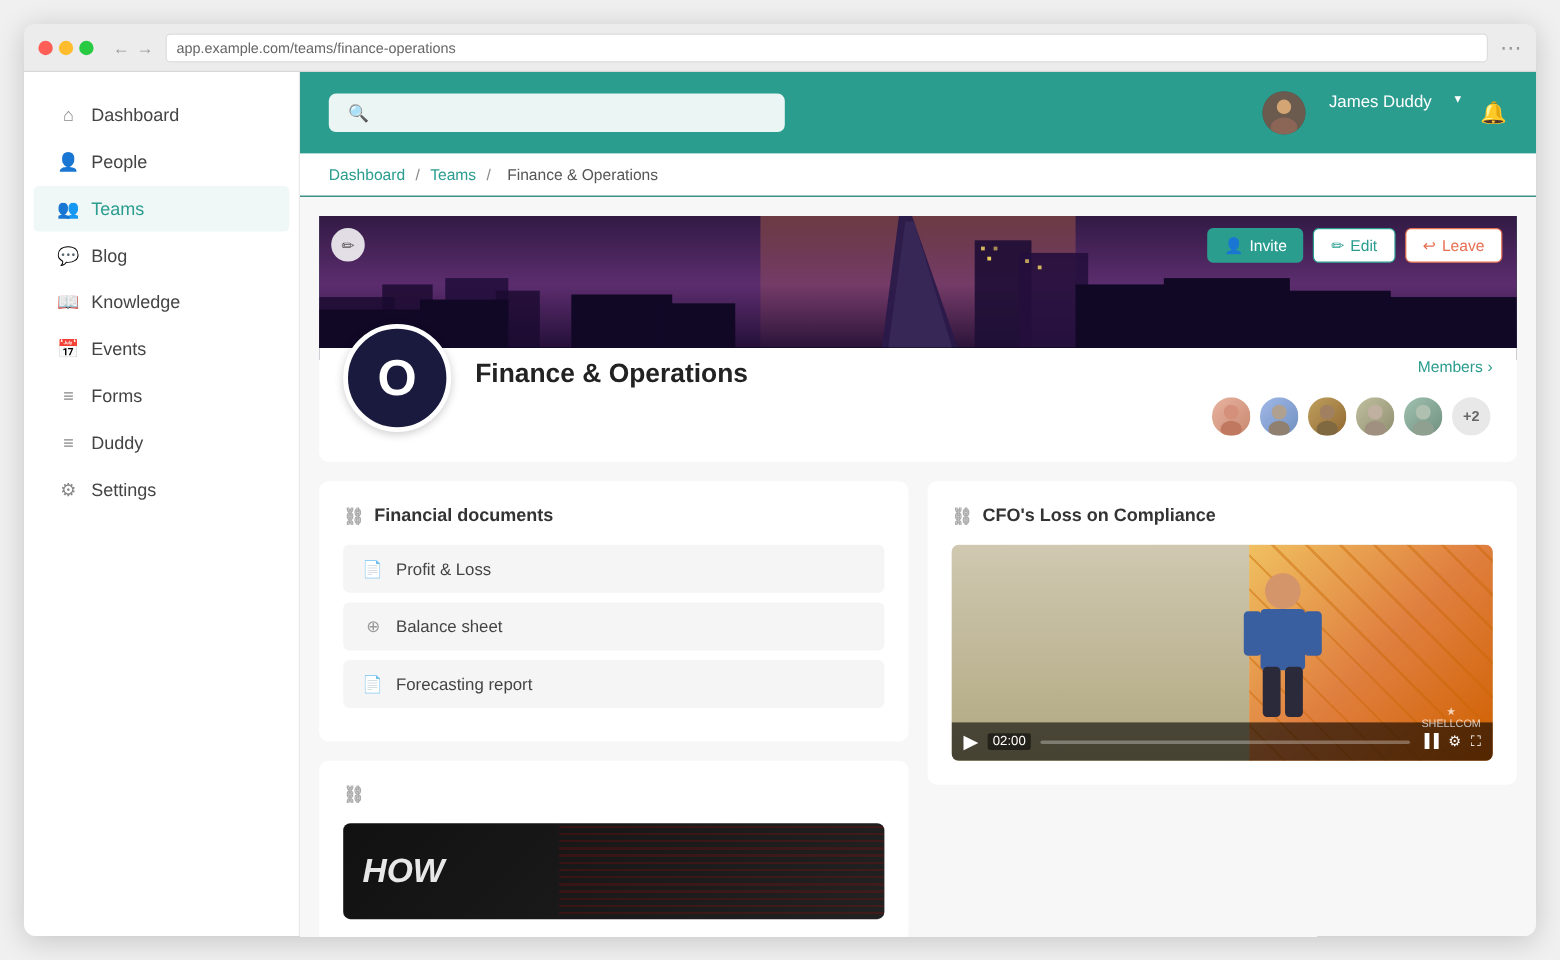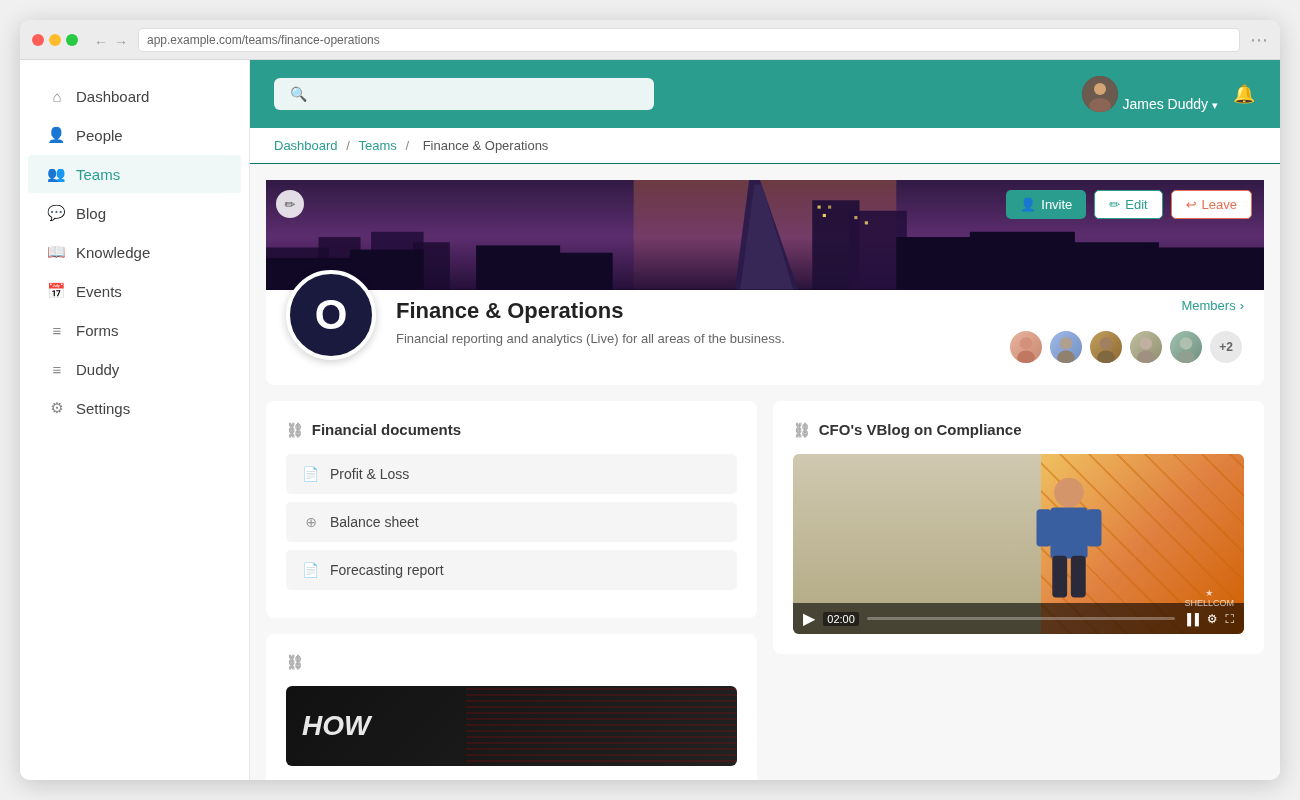--- a/index.html
+++ b/index.html
@@ -115,22 +115,22 @@
     }
 
     .header-right {
       display: flex;
       align-items: center;
       gap: 16px;
     }
 
     .user-info {
       display: flex;
-      align-items: flex-end;
-      gap: 4px;
+      align-items: flex-start;
+      gap: 19px;
       color: #fff;
       font-size: 14px;
       font-weight: 500;
       cursor: pointer;
     }
 
     .user-avatar {
       width: 36px;
       height: 36px;
       border-radius: 50%;
@@ -561,21 +561,20 @@
           </div>
         </div>
       </div>
 
       <div class="team-info-section">
         <div class="team-logo">
           <span>O</span>
         </div>
         <div class="team-details">
           <div class="team-name">Finance &amp; Operations</div>
-          <div class="team-desc">Financial reporting and analytics (Live) for all areas of the business.</div>
         </div>
         <div class="members-section">
           <div class="members-label">
             <span>Members</span>
             <span>›</span>
           </div>
           <div class="member-avatars">
             <div class="member-avatar av1">
               <svg width="36" height="36" viewBox="0 0 36 36">
                   <circle cx="18" cy="14" r="7" fill="#d4907a"></circle>
@@ -645,21 +644,21 @@
               <div style="position:absolute; right:0; top:0; bottom:0; width:60%; background:repeating-linear-gradient(0deg, transparent, transparent 4px, rgba(200,0,0,0.3) 4px, rgba(200,0,0,0.3) 6px); opacity:0.6;"></div>
             </div>
           </div>
         </div>
 
         <div class="col-right">
 
           <div class="card">
             <div class="card-title">
               <span class="link-icon">⛓</span>
-              <span>CFO's VBlog on Compliance</span>
+              <span>CFO's Loss on Compliance</span>
             </div>
             <div class="video-thumb">
 
               <div class="bg-wall"></div>
 
               <div class="bg-art"></div>
 
               <svg class="person-figure" viewBox="0 0 80 140" xmlns="http://www.w3.org/2000/svg">
                 <circle cx="40" cy="20" r="16" fill="#d4956a"></circle>
                 <rect x="20" y="36" width="40" height="55" rx="4" fill="#3a5fa0"></rect>

